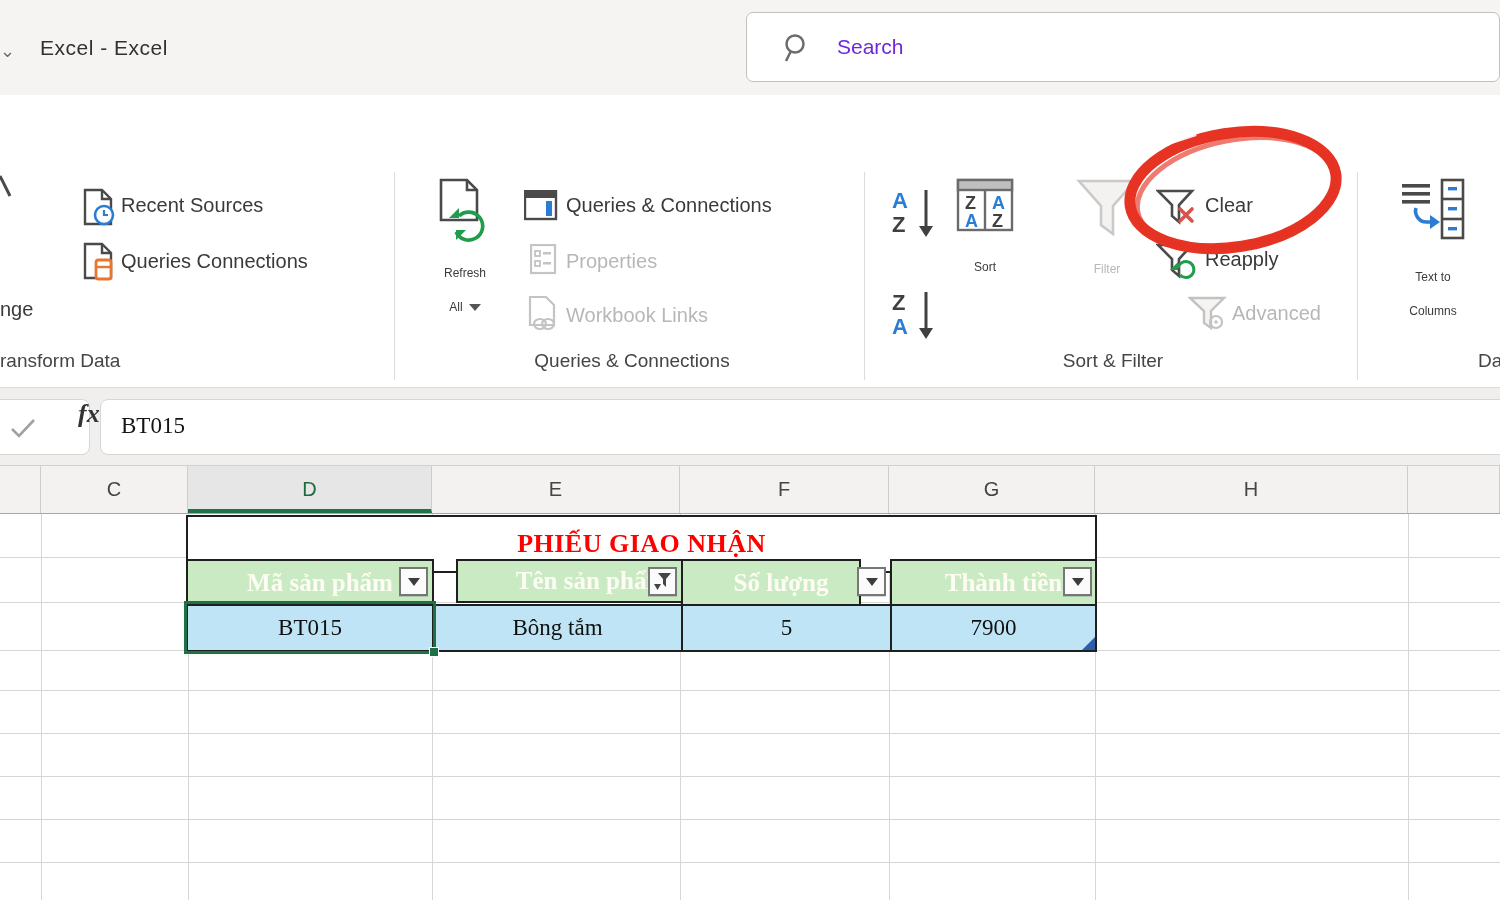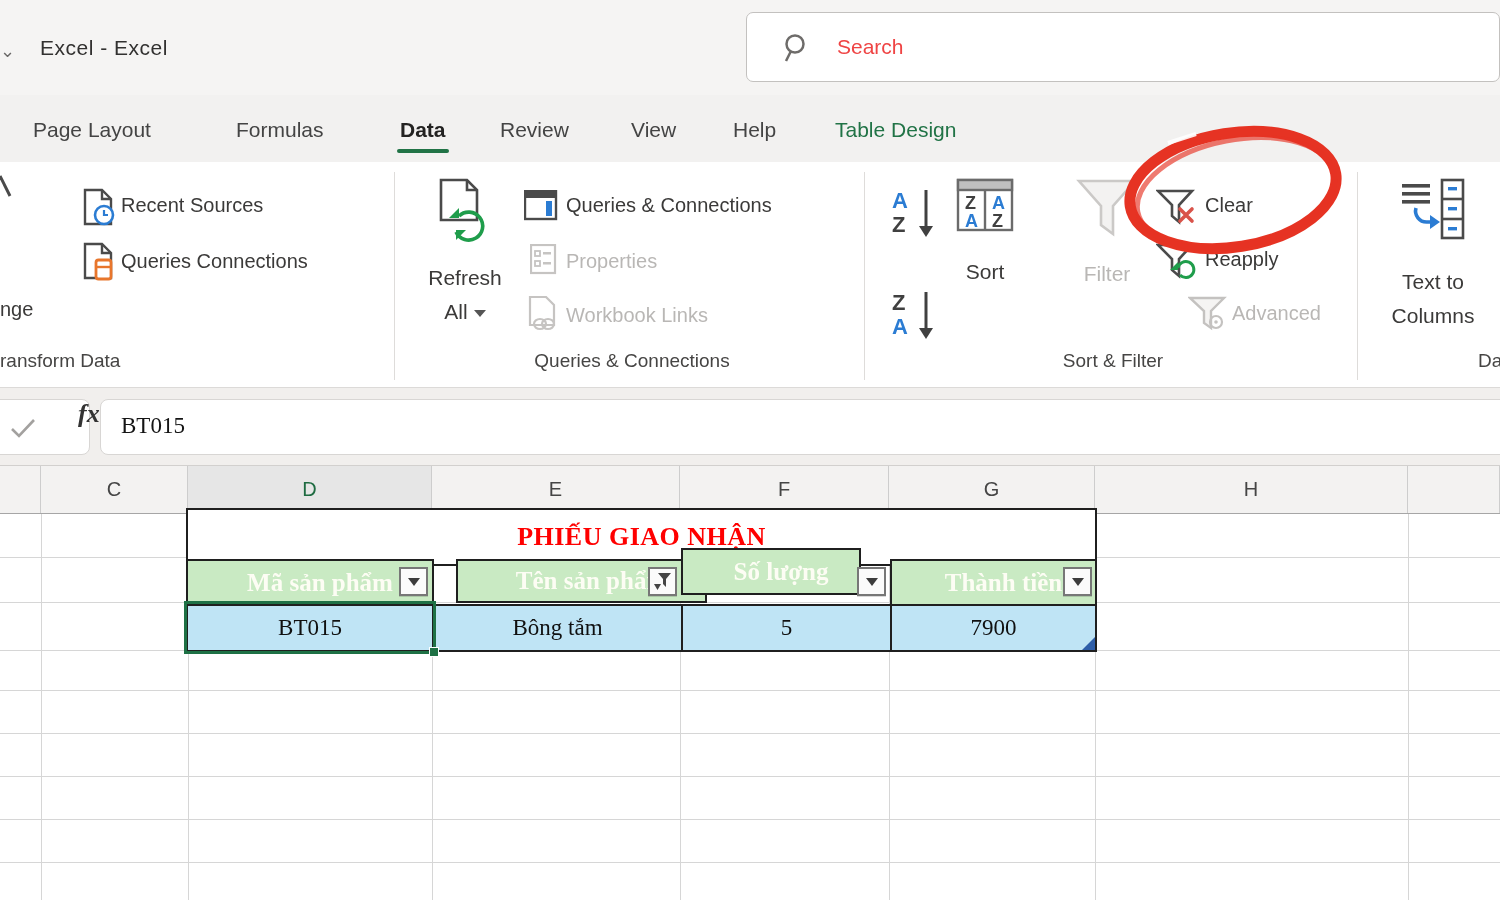--- a/index.html
+++ b/index.html
@@ -7,39 +7,39 @@
     font-family:"Liberation Sans", sans-serif; }
   #app { position:relative; width:1500px; height:900px; }
   .abs { position:absolute; }
 
   
   #titlebar { left:0; top:0; width:1500px; height:95px; background:#f5f4f3; }
   #app-title { left:40px; top:36px; font-size:21px; color:#323130; letter-spacing:.5px; }
   #qat-fragment { left:0; top:40px; color:#6b6968; font-size:18px; }
   #searchbox { left:746px; top:12px; width:754px; height:70px; background:#fff;
     border:1px solid #c3c1bf; border-radius:7px; display:flex; align-items:center; }
-  #search-label { color:#ef4444; font-size:21px; margin-left:90px; }
+  #search-label { color:#6d28d9; font-size:21px; margin-left:90px; }
   #search-glyph { position:absolute; left:36px; top:20px; }
 
   
   #tabrow { left:0; top:95px; width:1500px; height:67px; background:#f2f1f0; }
   .tab { position:absolute; top:18px; height:34px; font-size:21px; color:#444; line-height:34px; }
   .tab.active { color:#232221; font-weight:bold; }
   .tab.active::after { content:""; position:absolute; left:-3px; right:-3px; bottom:-6px;
     height:4px; background:#217346; border-radius:2px; }
   .tab.contextual { color:#217346; }
 
   
   #ribbon { left:0; top:162px; width:1500px; height:226px; background:#fff;
     border-bottom:1px solid #dcdad8; }
   .rdivider { position:absolute; top:10px; height:208px; width:1px; background:#dedcda; }
   .rlabel { position:absolute; height:26px; font-size:20px; color:#3b3a39; line-height:26px; white-space:nowrap; }
   .rlabel.dim { color:#b9b7b5; }
   .grouplabel { position:absolute; top:188px; font-size:19px; color:#464544; white-space:nowrap;text-align:right; }
-  .bigbtn-label { position:absolute; font-size:21px; color:#3b3a39; text-align:center; white-space:nowrap; }
+  .bigbtn-label { position:absolute; font-size:12px; color:#3b3a39; text-align:center; white-space:nowrap; }
   .chev { display:inline-block; width:0; height:0; border-left:6px solid transparent;
     border-right:6px solid transparent; border-top:7px solid #555; margin-left:6px; vertical-align:middle;}
 
   
   #formularow { left:0; top:388px; width:1500px; height:78px; background:#f1efed;
     border-bottom:1px solid #d2d0ce; }
   #fxbox { position:absolute; left:-30px; top:11px; width:120px; height:56px; background:#fff;
     border:1px solid #d8d6d4; border-radius:8px; }
   #fx-label { position:absolute; left:78px; top:11px; font-family:"Liberation Serif",serif;
     font-style:italic; font-weight:bold; font-size:26px; color:#333; }
@@ -84,29 +84,20 @@
   <span class="abs" id="app-title">Excel  -  Excel</span>
   <div class="abs" id="searchbox">
     <svg id="search-glyph" width="28" height="30" viewBox="0 0 28 30">
       <circle cx="12" cy="11" r="8.5" fill="none" stroke="#6e6c6a" stroke-width="2.5"></circle>
       <line x1="8" y1="18" x2="3" y2="28" stroke="#6e6c6a" stroke-width="2.5"></line>
     </svg>
     <span id="search-label">Search</span>
   </div>
 </div>
 
-<div class="abs" id="tabrow">
-  <span class="tab" style="left:33px">Page Layout</span>
-  <span class="tab" style="left:236px">Formulas</span>
-  <span class="tab active" style="left:400px">Data</span>
-  <span class="tab" style="left:500px">Review</span>
-  <span class="tab" style="left:631px">View</span>
-  <span class="tab" style="left:733px">Help</span>
-  <span class="tab contextual" style="left:835px">Table Design</span>
-</div>
 
 <div class="abs" id="ribbon">
   <div class="rdivider" style="left:394px"></div>
   <div class="rdivider" style="left:864px"></div>
   <div class="rdivider" style="left:1357px"></div>
 
   <svg class="abs" style="left:0;top:12px" width="14" height="26">
     <path d="M0 2 L10 22" stroke="#4a4a4a" stroke-width="3" fill="none"></path>
   </svg>
 
@@ -283,25 +274,25 @@
   <div class="vline" style="left:1408px"></div>
   <div class="hline" style="top:91px"></div>
   <div class="hline" style="top:136px"></div>
   <div class="hline" style="top:184px"></div>
   <div class="hline" style="top:224px"></div>
   <div class="hline" style="top:267px"></div>
   <div class="hline" style="top:310px"></div>
   <div class="hline" style="top:353px"></div>
   <div class="hline" style="top:396px"></div>
 
-  <div class="tcell" id="ttitle" style="left:186px;top:42px;width:911px;height:58px">PHIẾU GIAO NHẬN</div>
+  <div class="tcell" id="ttitle" style="left:186px;top:49px;width:911px;height:58px">PHIẾU GIAO NHẬN</div>
 
   <div class="tcell thead" style="left:186px;top:93px;width:248px;height:47px">Mã sản phẩm</div>
   <div class="tcell thead" style="left:456px;top:93px;width:251px;height:44px">Tên sản phẩm</div>
-  <div class="tcell thead" style="left:681px;top:82px;width:180px;height:47px">Số lượng</div>
+  <div class="tcell thead" style="left:681px;top:93px;width:180px;height:47px">Số lượng</div>
   <div class="tcell thead" style="left:890px;top:93px;width:207px;height:47px">Thành tiền</div>
 
   <div class="dropbtn" style="left:399px;top:101px">
         <span class="tri"></span>
       </div>
   <div class="dropbtn" style="left:648px;top:101px">
     <svg width="19" height="19" viewBox="0 0 19 19">
       <path d="M5 1 H18 L13 7 V15 L10 12 V7 Z" fill="#454545"></path>
       <path d="M1 12 h7 l-3.5 6 z" fill="#454545"></path>
     </svg>

